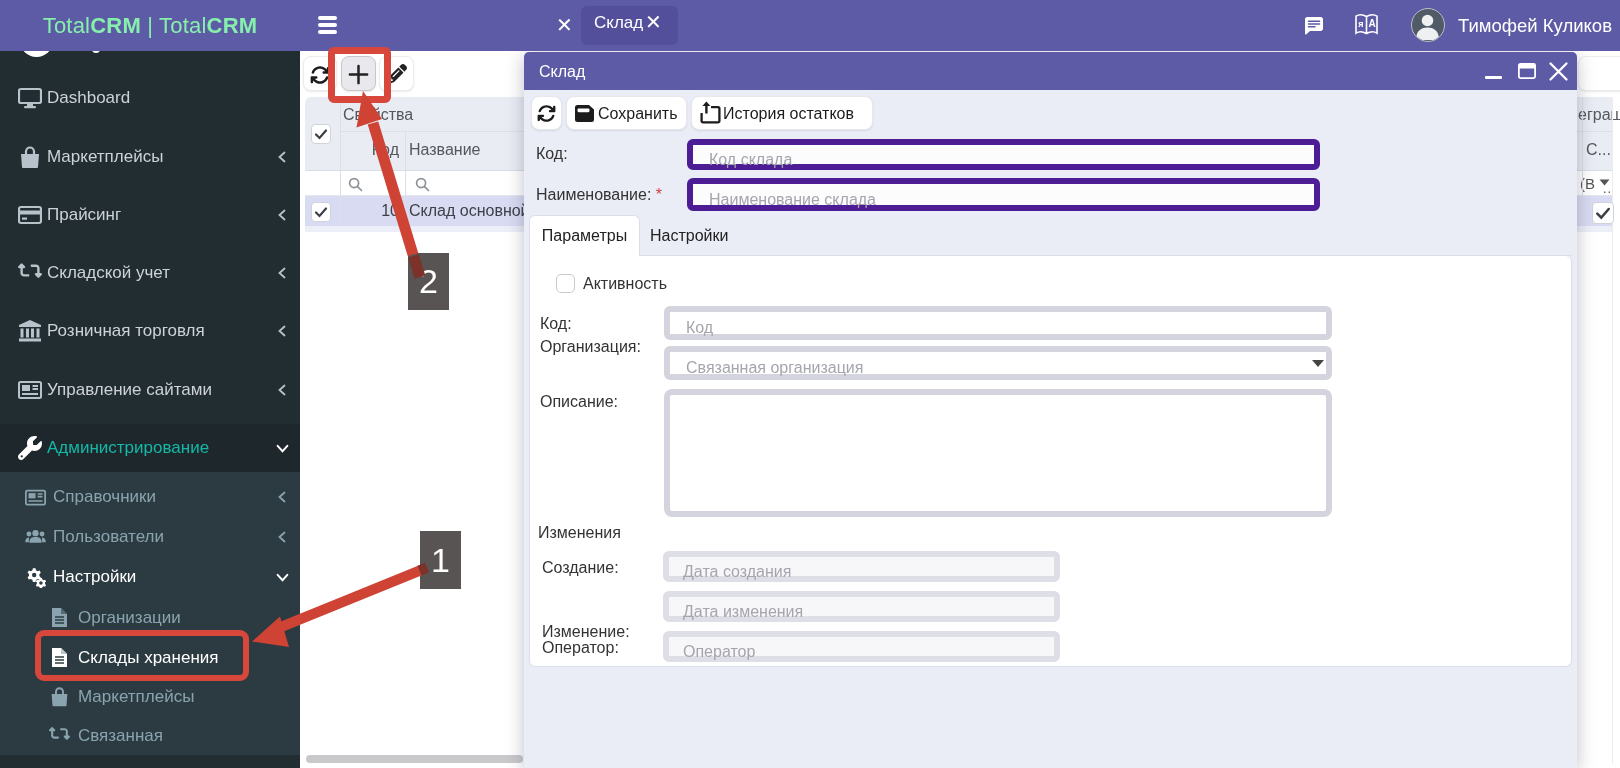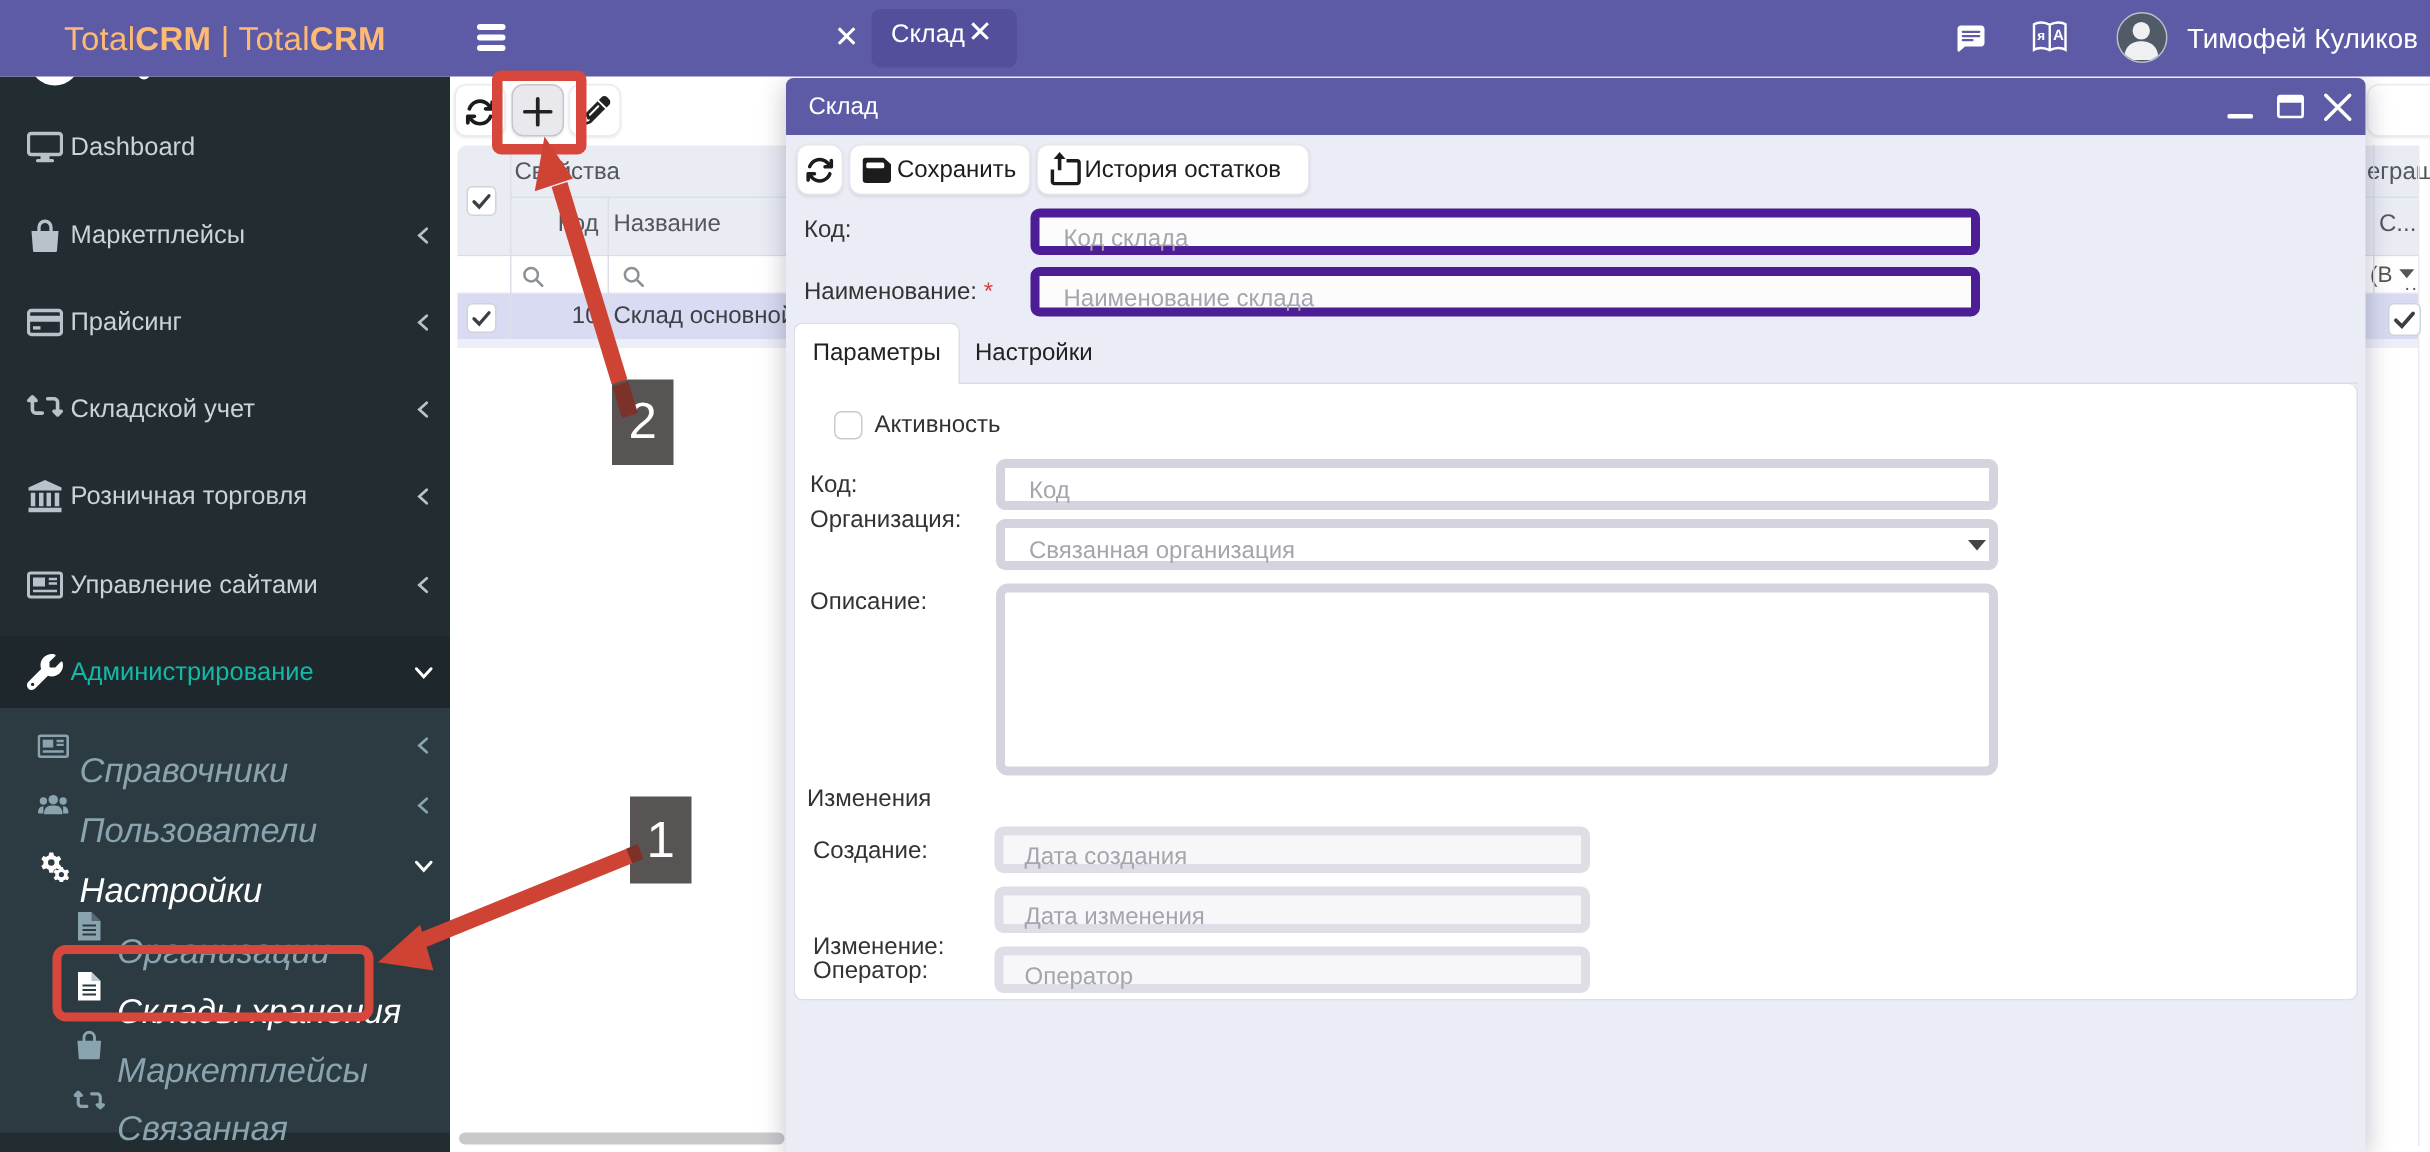--- a/index.html
+++ b/index.html
@@ -2,41 +2,41 @@
 <html lang="ru"><head>
 <meta charset="utf-8">
 <style>
   * { margin:0; padding:0; box-sizing:border-box; }
   html,body { width:1620px; height:768px; overflow:hidden; }
   body { font-family:"Liberation Sans", sans-serif; position:relative; background:#fff; -webkit-font-smoothing:antialiased; }
   .abs { position:absolute; }
 
   
   #navbar { left:0; top:0; width:1620px; height:51px; background:#5e5ba6; z-index:50; }
-  #logo { left:0; top:0; width:300px; height:38px; color:#fdba74; font-size:22px; line-height:51px; text-align:center; font-weight:300; letter-spacing:.2px;}
+  #logo { left:0; top:0; width:300px; height:38px; color:#86efac; font-size:22px; line-height:51px; text-align:center; font-weight:300; letter-spacing:.2px;}
   #logo b { font-weight:700; }
   .hbar { left:318px; width:19px; height:4px; background:#fff; border-radius:2px; }
   #tab1t { left:367px; top:0; height:51px; line-height:52px; color:#fff; font-size:17px; }
   #tab1x { left:556px; top:0; height:51px; line-height:51px; color:#fff; font-size:20px; }
   #tab2 { left:581px; top:6px; width:97px; height:39px; background:#534f9b; border-radius:6px; }
   #tab2t { left:594px; top:0; height:45px; line-height:46px; color:#fff; font-size:17px; }
   #tab2x { left:645px; top:0; height:45px; line-height:45px; color:#fff; font-size:20px; }
   #username { left:1458px; top:0; height:51px; line-height:52px; color:#fff; font-size:18.5px; }
 
   
   #sidebar { left:0; top:51px; width:300px; height:717px; background:#222d32; z-index:5; overflow:hidden; }
   .mitem { left:0; width:300px; height:58px; }
   .mitem .txt { position:absolute; left:47px; top:0; height:58px; line-height:58px; font-size:17px; color:#ccd2d8; white-space:nowrap; }
   .mitem .ico { position:absolute; left:18px; top:17px; width:24px; height:24px; }
   .chevl { position:absolute; left:276px; width:12px; height:12px; }
   #admin { background:#1e282c; }
   #admin .txt { color:#14b8a6; }
   #tree { left:0; top:421px; width:300px; height:283px; background:#2c3b41; }
   .sitem { left:0; width:300px; height:40px; }
-  .sitem .txt { position:absolute; left:53px; top:16px; height:40px; line-height:40px; font-size:23px; color:#8aa4af; white-space:nowrap;font-style:italic; }
+  .sitem .txt { position:absolute; left:53px; top:0; height:40px; line-height:40px; font-size:17px; color:#8aa4af; white-space:nowrap; }
   .sitem .ico { position:absolute; left:25px; top:10px; width:21px; height:21px; }
   .sitem2 .txt { left:78px; }
   .sitem2 .ico { left:49px; top:9px; }
 
   
   #content { left:300px; top:51px; width:1320px; height:717px; background:#fff; }
   #gtoolbar { left:0; top:0; width:1320px; height:46px; background:#fff; }
   .tbtn { position:absolute; top:5px; height:35px; background:#fff; border:1px solid #ececf0; border-radius:8px; box-shadow:0 1px 2px rgba(40,40,60,.10); }
   #ghead { left:5px; top:46px; width:1307px; height:74px; background:#e9ecf3; border-bottom:1px solid #d9dde6; border-radius:6px 0 0 0; }
   #gfilter { left:5px; top:120px; width:1307px; height:25px; background:#fff; border-bottom:1px solid #e4e7ee; }

